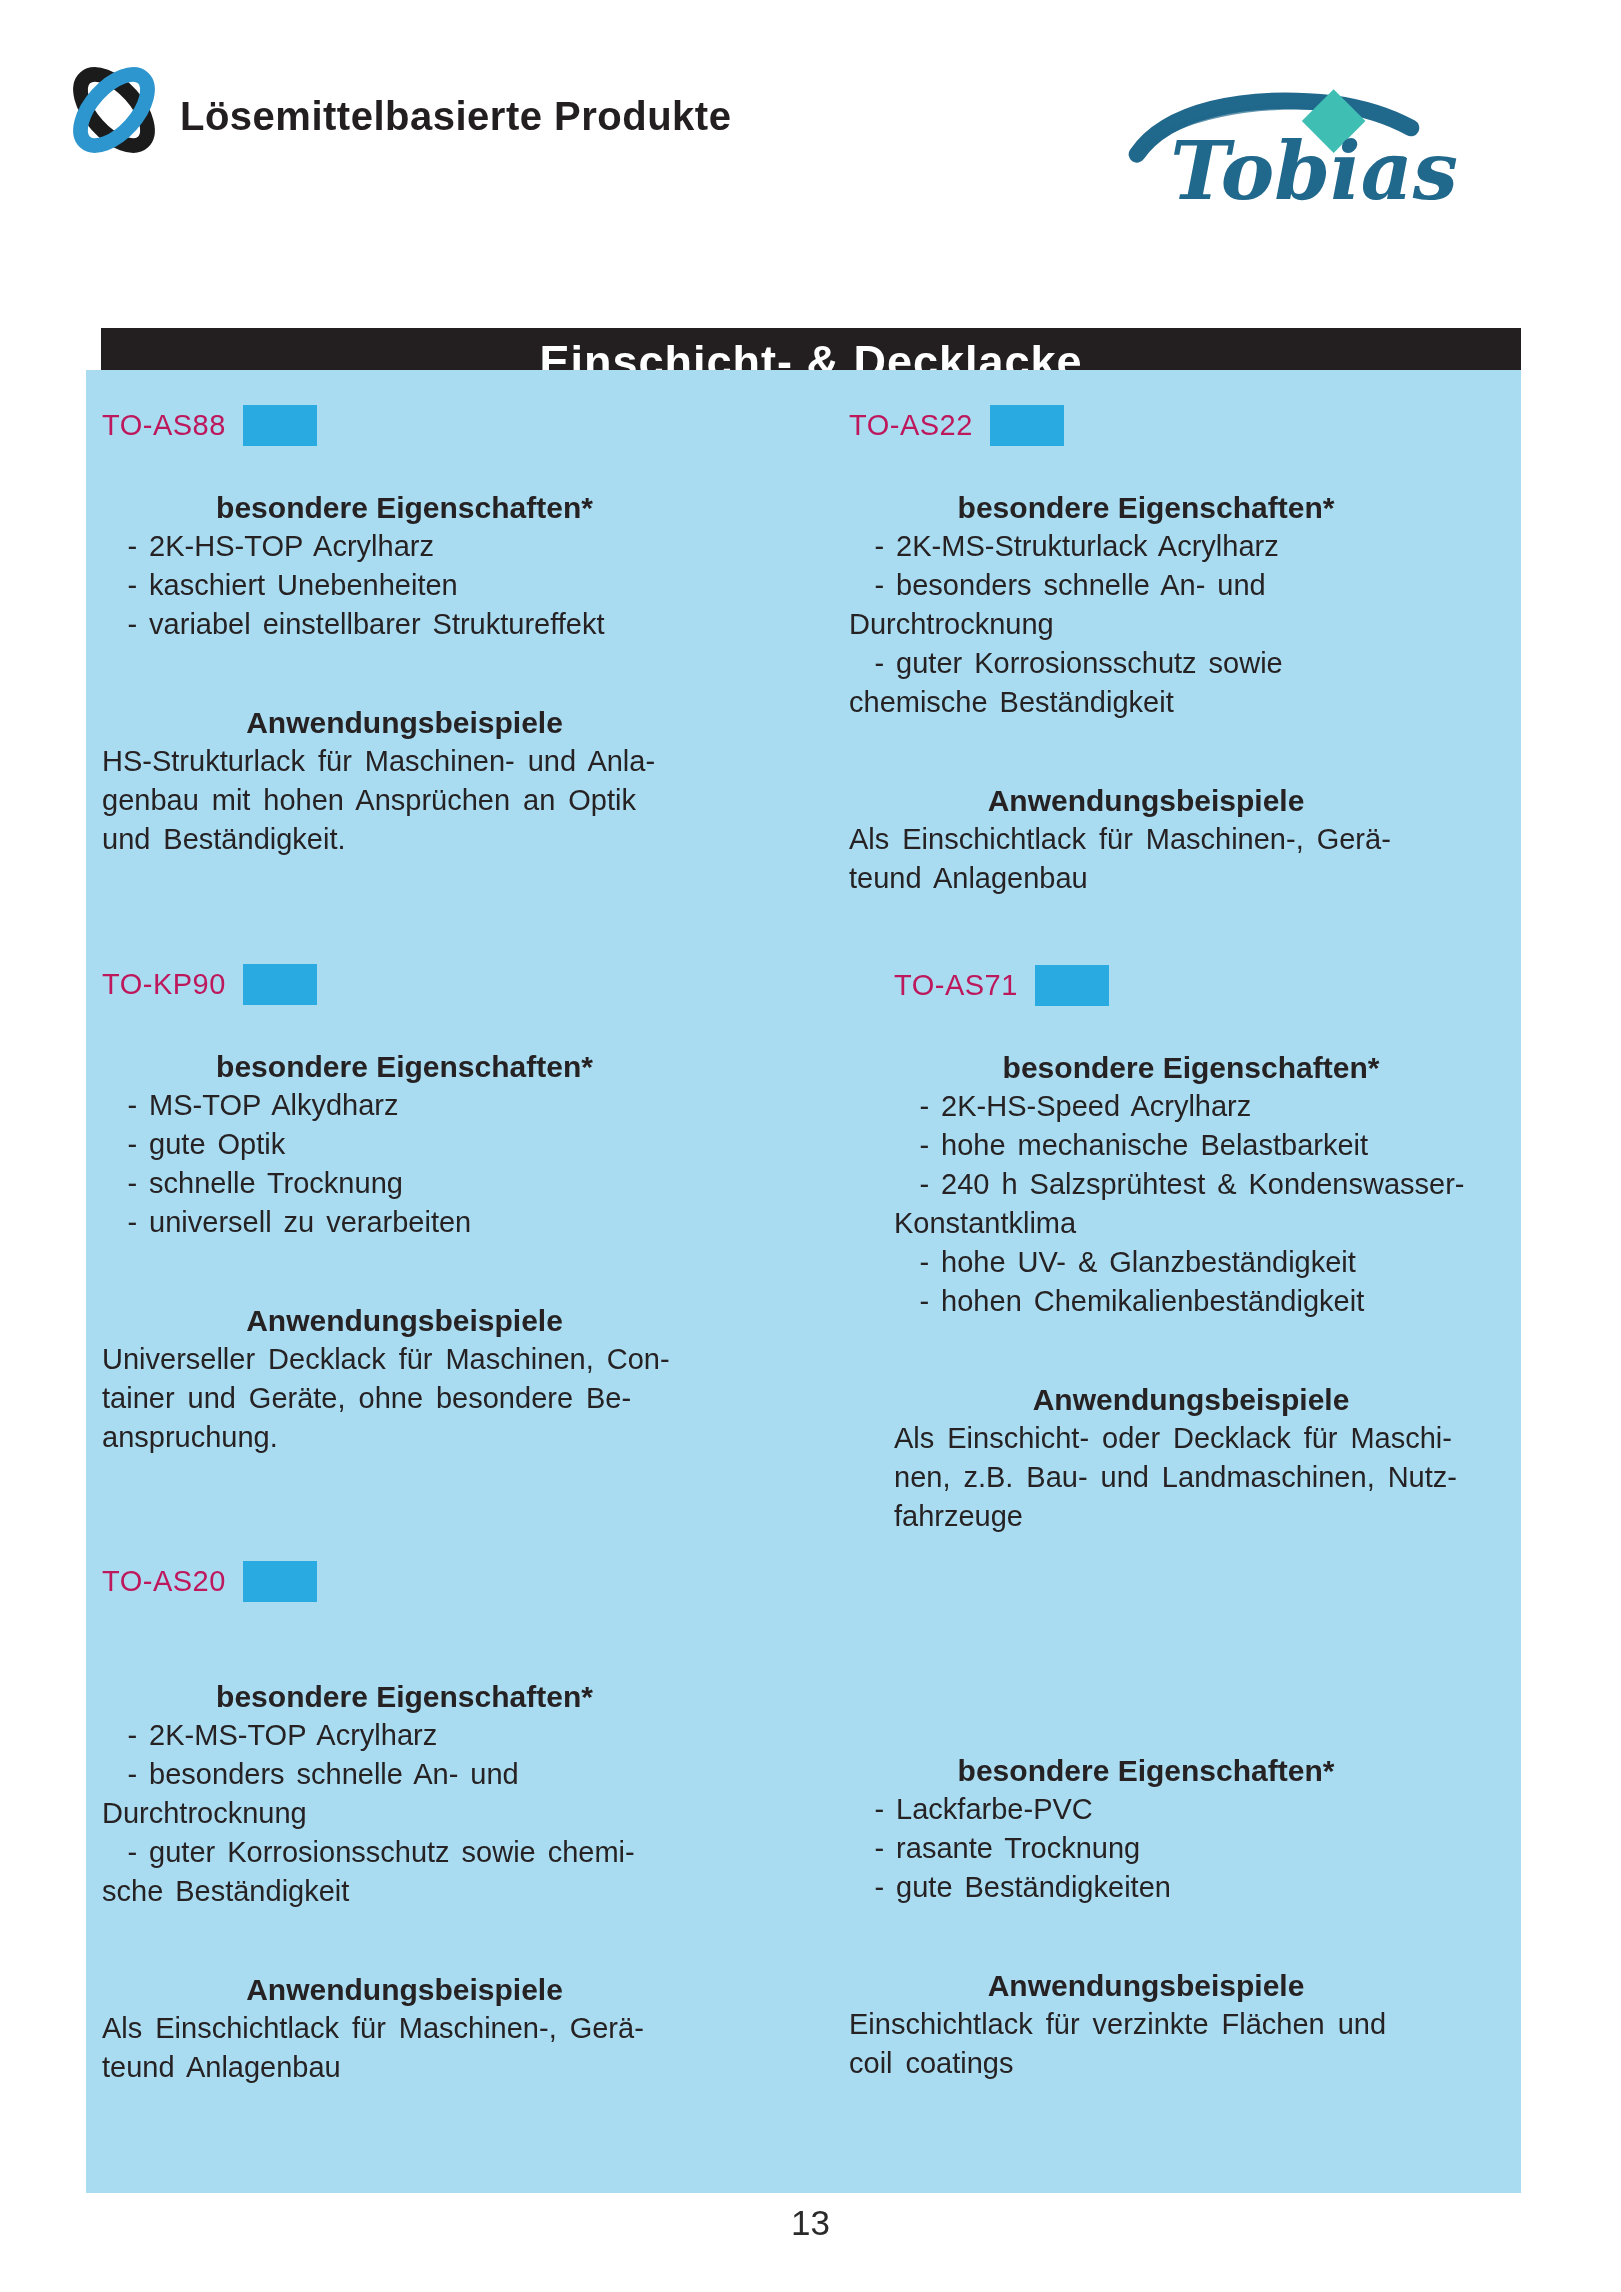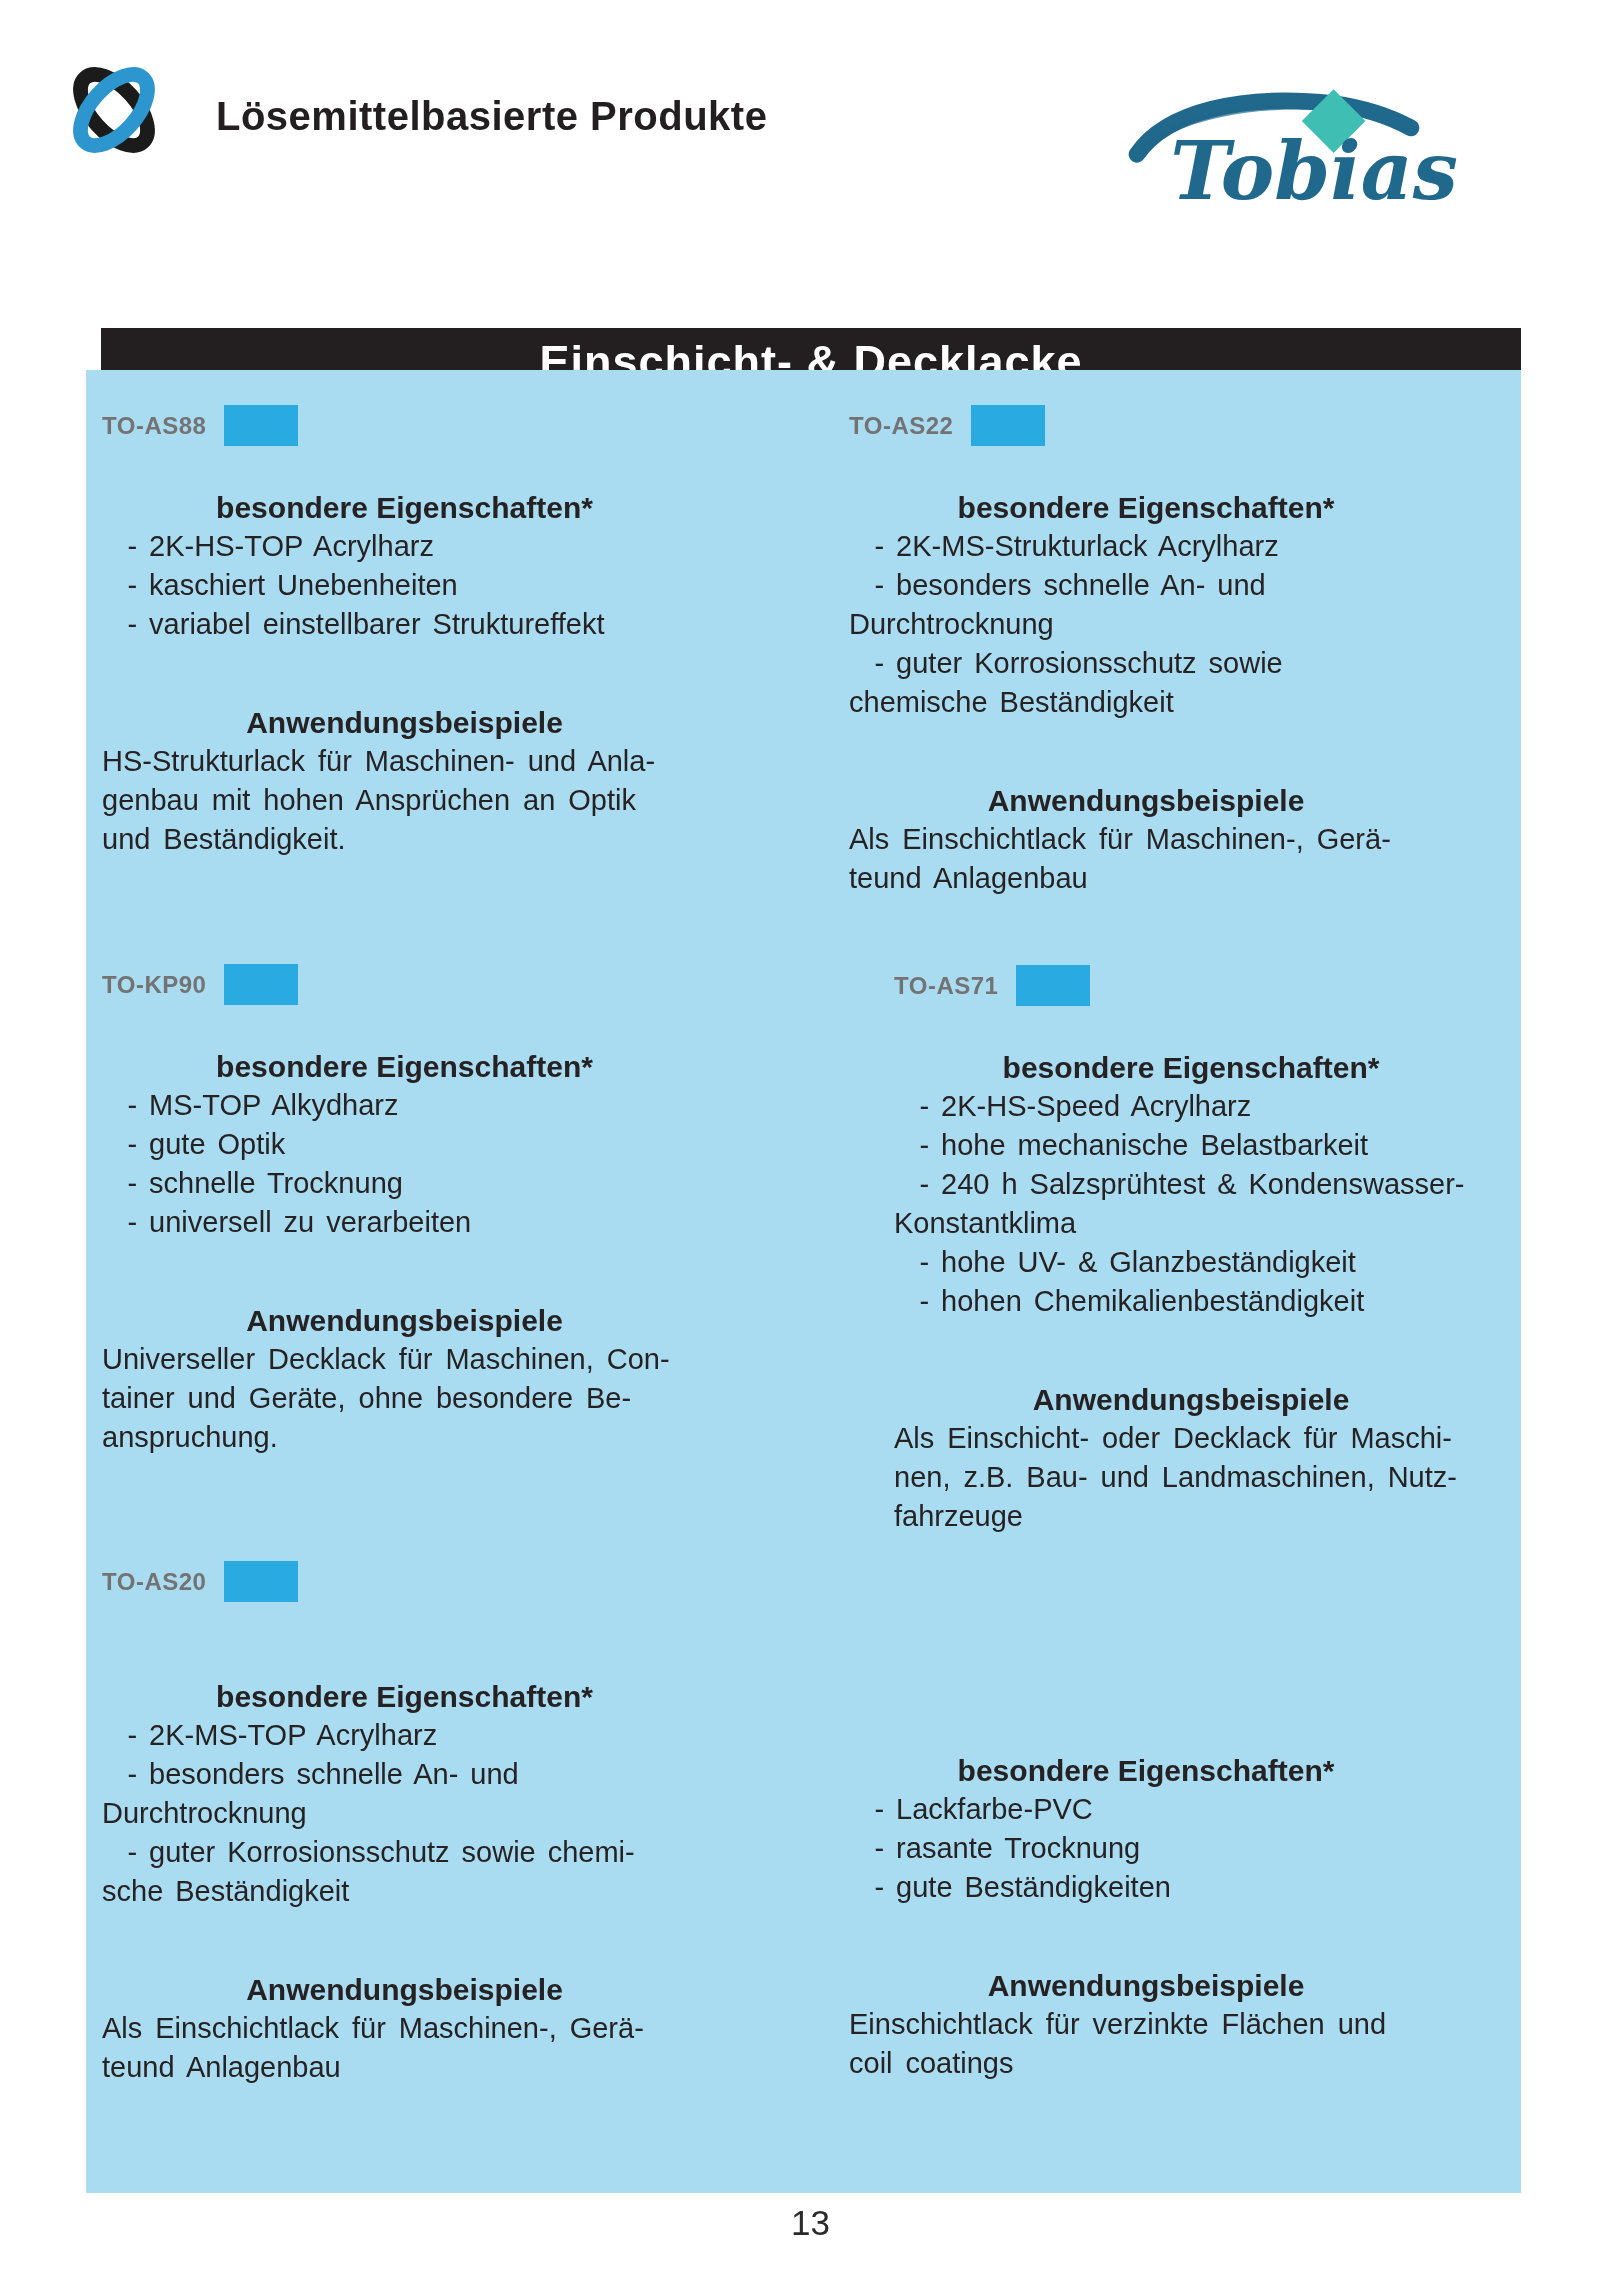--- a/index.html
+++ b/index.html
@@ -5,21 +5,21 @@
   html,body{margin:0;padding:0;}
   body{
     width:1621px;height:2293px;position:relative;background:#ffffff;
     font-family:"Liberation Sans",sans-serif;color:#262223;
     -webkit-font-smoothing:antialiased;
   }
   
   .header-logo-icon{position:absolute;left:59px;top:55px;width:110px;height:110px;}
   .header-title{
     position:absolute;left:180px;top:94px;font-size:40px;font-weight:bold;
-    color:#231F20;letter-spacing:0.5px;white-space:nowrap;margin-left:36px;
+    color:#231F20;letter-spacing:0.5px;white-space:nowrap;
   }
   .brand-logo{position:absolute;left:1125px;top:78px;width:338px;height:137px;}
   
   .banner{
     position:absolute;left:101px;top:294px;width:1420px;height:67px;
     background:#231F20;color:#ffffff;display:flex;align-items:center;justify-content:center;
     font-size:45px;font-weight:bold;letter-spacing:1px;margin-top:34px;
   }
   
   .panel{
@@ -28,21 +28,21 @@
   }
   
   .section{position:absolute;font-size:29px;line-height:39px;}
   .sec-as88{left:102px;top:404px;width:674px;}
   .sec-as22{left:849px;top:404px;width:663px;}
   .sec-kp90{left:102px;top:963px;width:674px;}
   .sec-as71{left:849px;top:964px;width:663px;margin-left:45px;}
   .sec-as20{left:102px;top:1560px;width:674px;}
   .sec-fp20{left:849px;top:1727px;width:663px;}
   .code-row{display:flex;align-items:center;height:43px;}
-  .code{font-size:24px;font-weight:bold;color:#737373;letter-spacing:0.5px;}
+  .code{font-size:29px;font-weight:normal;color:#be185d;letter-spacing:0.5px;}
   .swatch{width:74px;height:41px;background:#29ABE2;margin-left:17.6px;}
   .feat-head,.apps-head{
     font-size:30px;font-weight:bold;text-align:center;padding-right:69px;
     line-height:39px;
   }
   .feat-head{margin-top:41px;}
   .sec-as20 .feat-head{margin-top:74px;}
   .sec-fp20 .feat-head{margin-top:23.5px;}
   .apps-head{margin-top:59px;}
   .feature{margin:0;white-space:pre-line;text-indent:25.5px;word-spacing:3.9px;}

